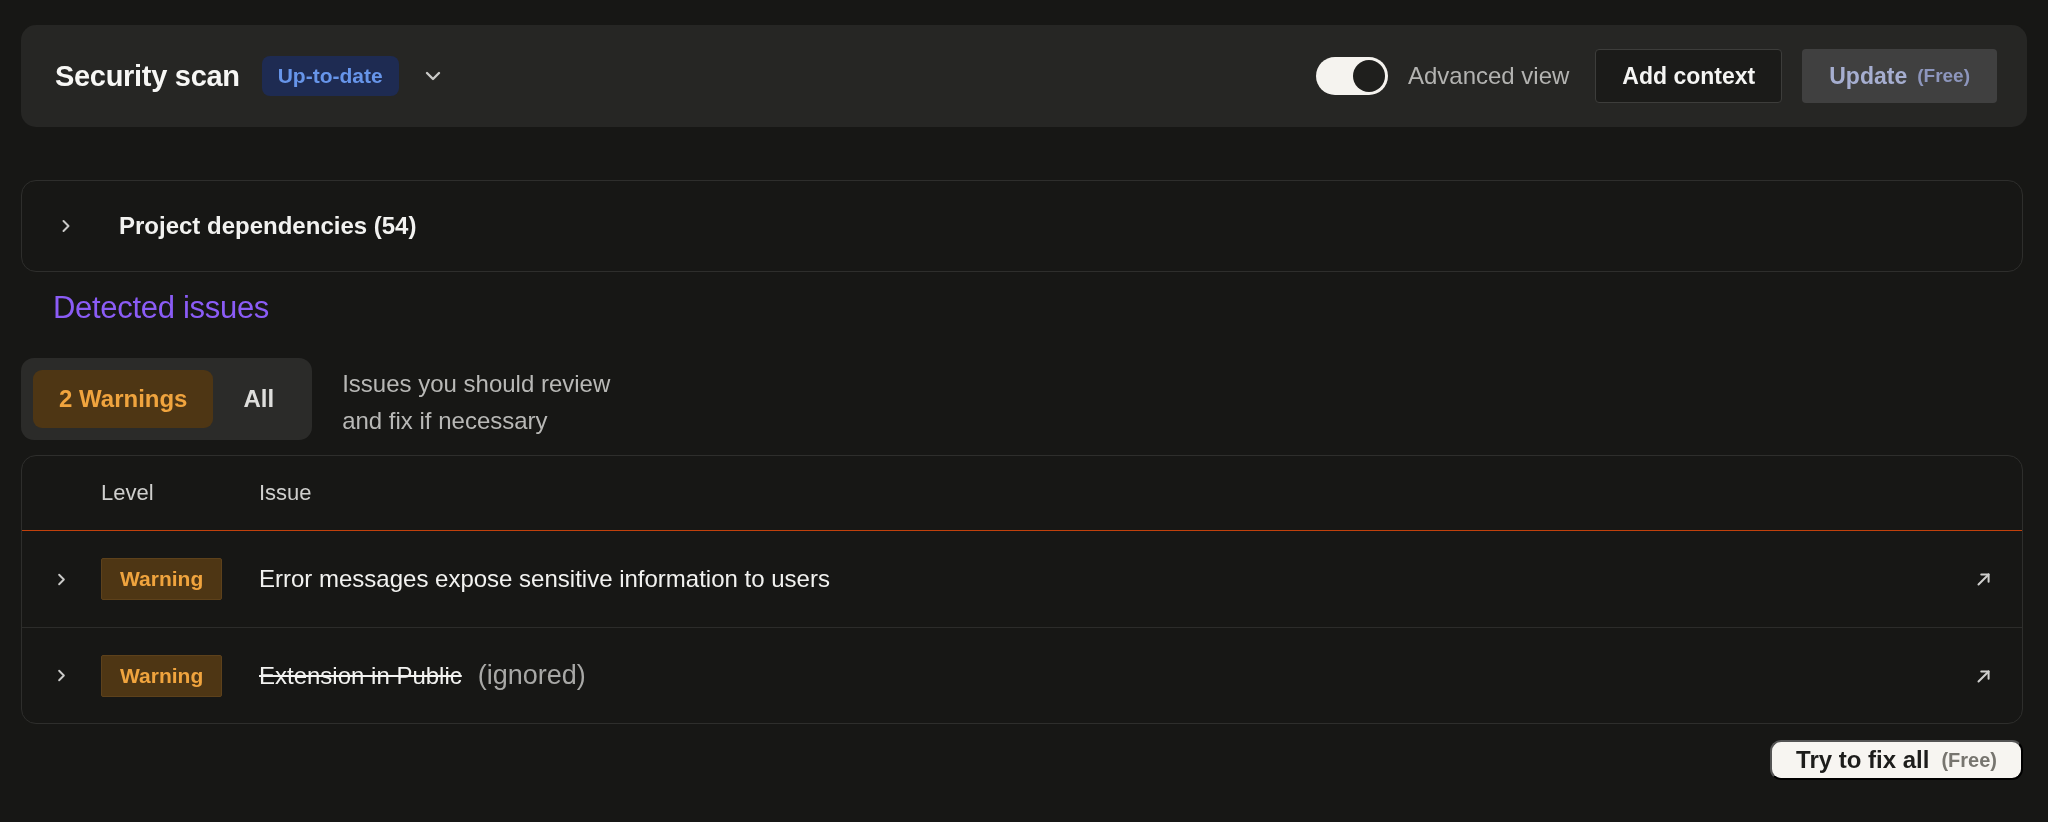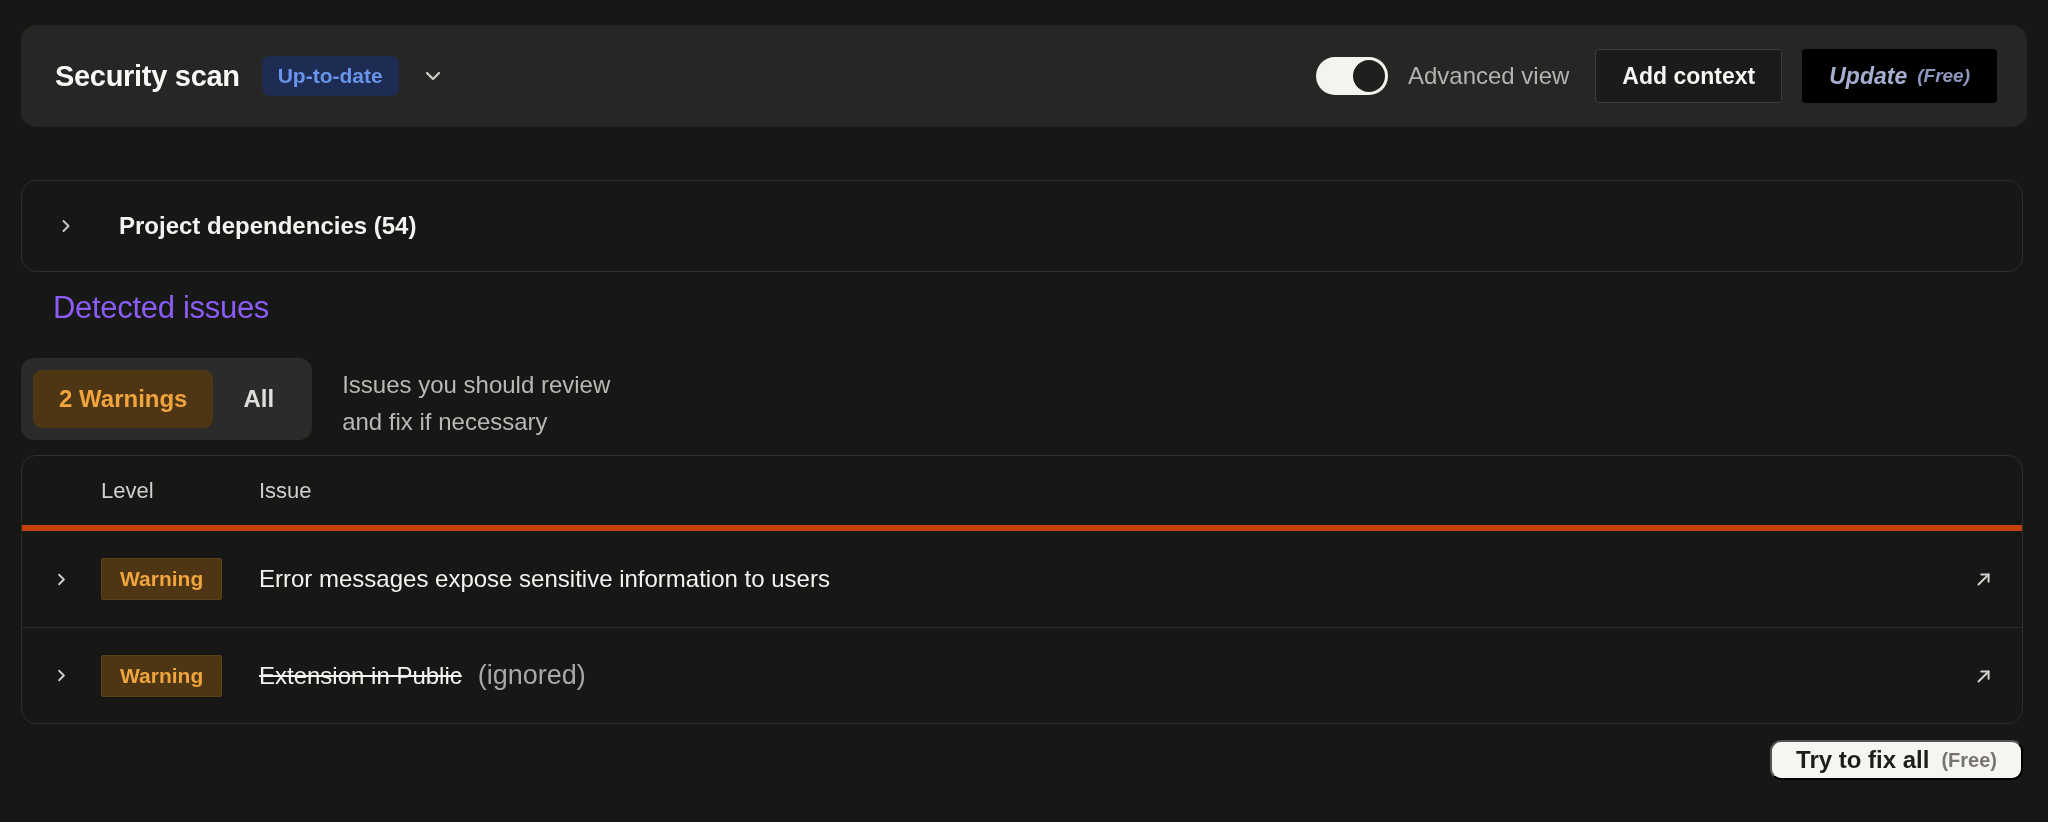--- a/index.html
+++ b/index.html
@@ -33,37 +33,37 @@
     position: absolute; right: 3px; top: 3px; width: 32px; height: 32px;
     border-radius: 50%; background: #1f1f1d;
   }
   .advanced-label { font-size: 24px; color: #b3b3b1; margin-right: 6px; }
   .btn {
     border-radius: 4px; font-size: 23px; font-weight: bold;
     display: inline-flex; align-items: center; gap: 10px;
     padding: 0 26px; height: 54px; cursor: pointer; border: 1px solid transparent;
   }
   .btn-add-context { background: #1b1b19; border-color: #3d3d3b; color: #f5f5f3; }
-  .btn-update { background: #000000; color: #a6aed0; font-style: italic; }
+  .btn-update { background: #404040; color: #a6aed0; }
   .btn-update .sub { font-size: 19px; font-weight: bold; color: #8d96bd; }
 
   
   .deps-box {
     position: absolute; left: 21px; top: 180px; width: 2002px; height: 92px;
     border: 1px solid #2e2e2c; border-radius: 15px;
     display: flex; align-items: center; padding: 0 34px; gap: 43px; cursor: pointer;
   }
   .deps-label { font-size: 24px; font-weight: bold; color: #f2f2f0; }
 
   
   .section-heading {
     position: absolute; left: 53px; top: 290px;
     font-size: 31px; font-weight: normal; color: #8b5cf6; letter-spacing: -0.3px;
   }
-  .filter-row { position: absolute; left: 21px; top: 358px; display: flex; align-items: flex-end; }
+  .filter-row { position: absolute; left: 21px; top: 358px; display: flex; align-items: center; }
   .tabs {
     background: #2b2b29; border-radius: 13px; padding: 12px;
     display: flex; align-items: center; gap: 4px; height: 82px;
   }
   .tab {
     border-radius: 9px; font-size: 24px; font-weight: bold; color: #dededc;
     padding: 0 26px; height: 58px; display: flex; align-items: center; cursor: pointer;
   }
   .tab.active { background: #4e3614; color: #f0a43e; }
   .filter-desc {
@@ -73,21 +73,21 @@
 
   
   .issues-table {
     position: absolute; left: 21px; top: 455px; width: 2002px;
     border: 1px solid #2e2e2c; border-radius: 15px; overflow: hidden;
   }
   .t-row {
     display: grid; grid-template-columns: 79px 158px 1fr 76px;
     align-items: center;
   }
-  .t-head { height: 75px; border-bottom: 6px solid #c2410c; }
+  .t-head { height: 75px; border-bottom: 1px solid #c2410c; }
   .t-head .col-label { font-size: 22px; color: #cfcfcd; }
   .t-body-row { height: 96px; cursor: pointer; }
   .t-body-row + .t-body-row { border-top: 1px solid #2c2c2a; }
   .row-chevron { display: flex; justify-content: center; cursor: pointer; }
   .warning-badge {
     justify-self: start;
     background: #4e3614; border: 1px solid #5d411b; color: #f0a43e;
     font-size: 21px; font-weight: bold; padding: 8px 18px; border-radius: 2px;
   }
   .issue-cell { display: flex; align-items: baseline; gap: 16px; font-size: 24px; color: #f2f2f0; }

